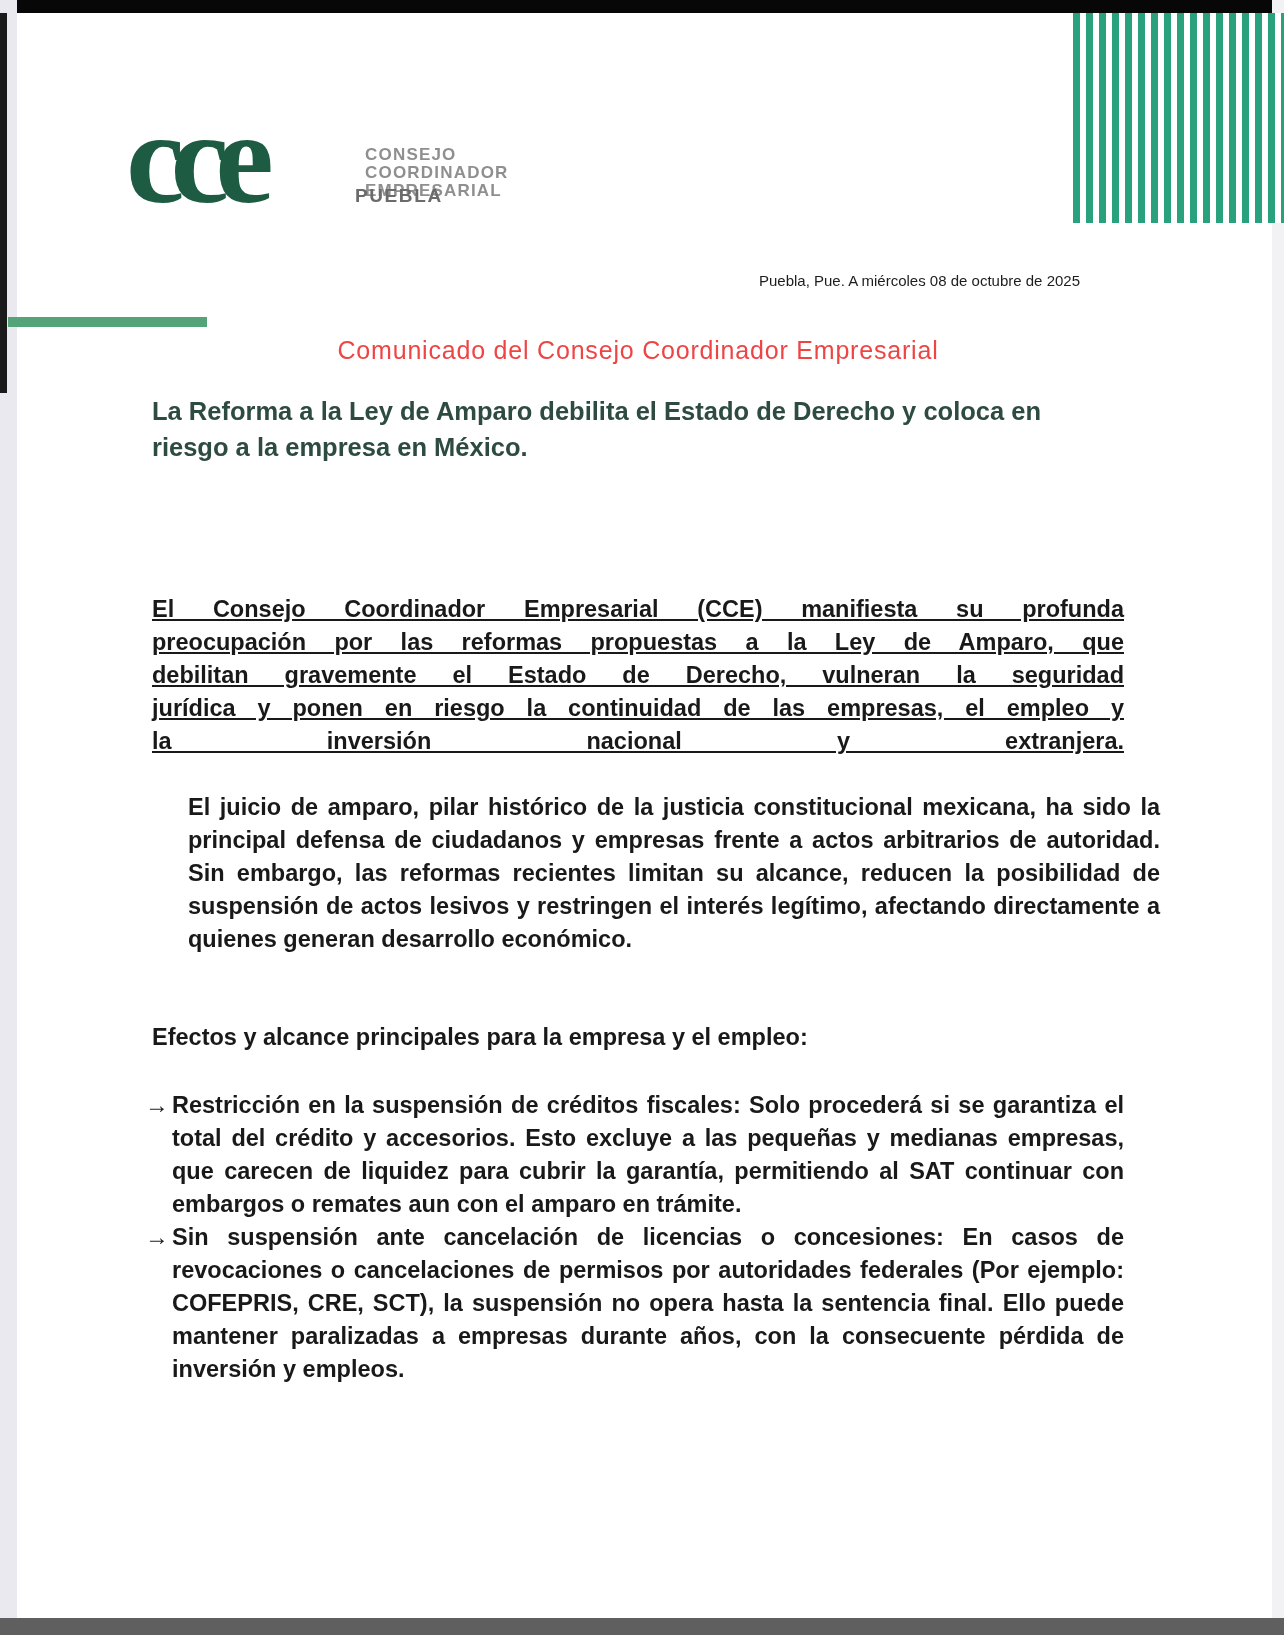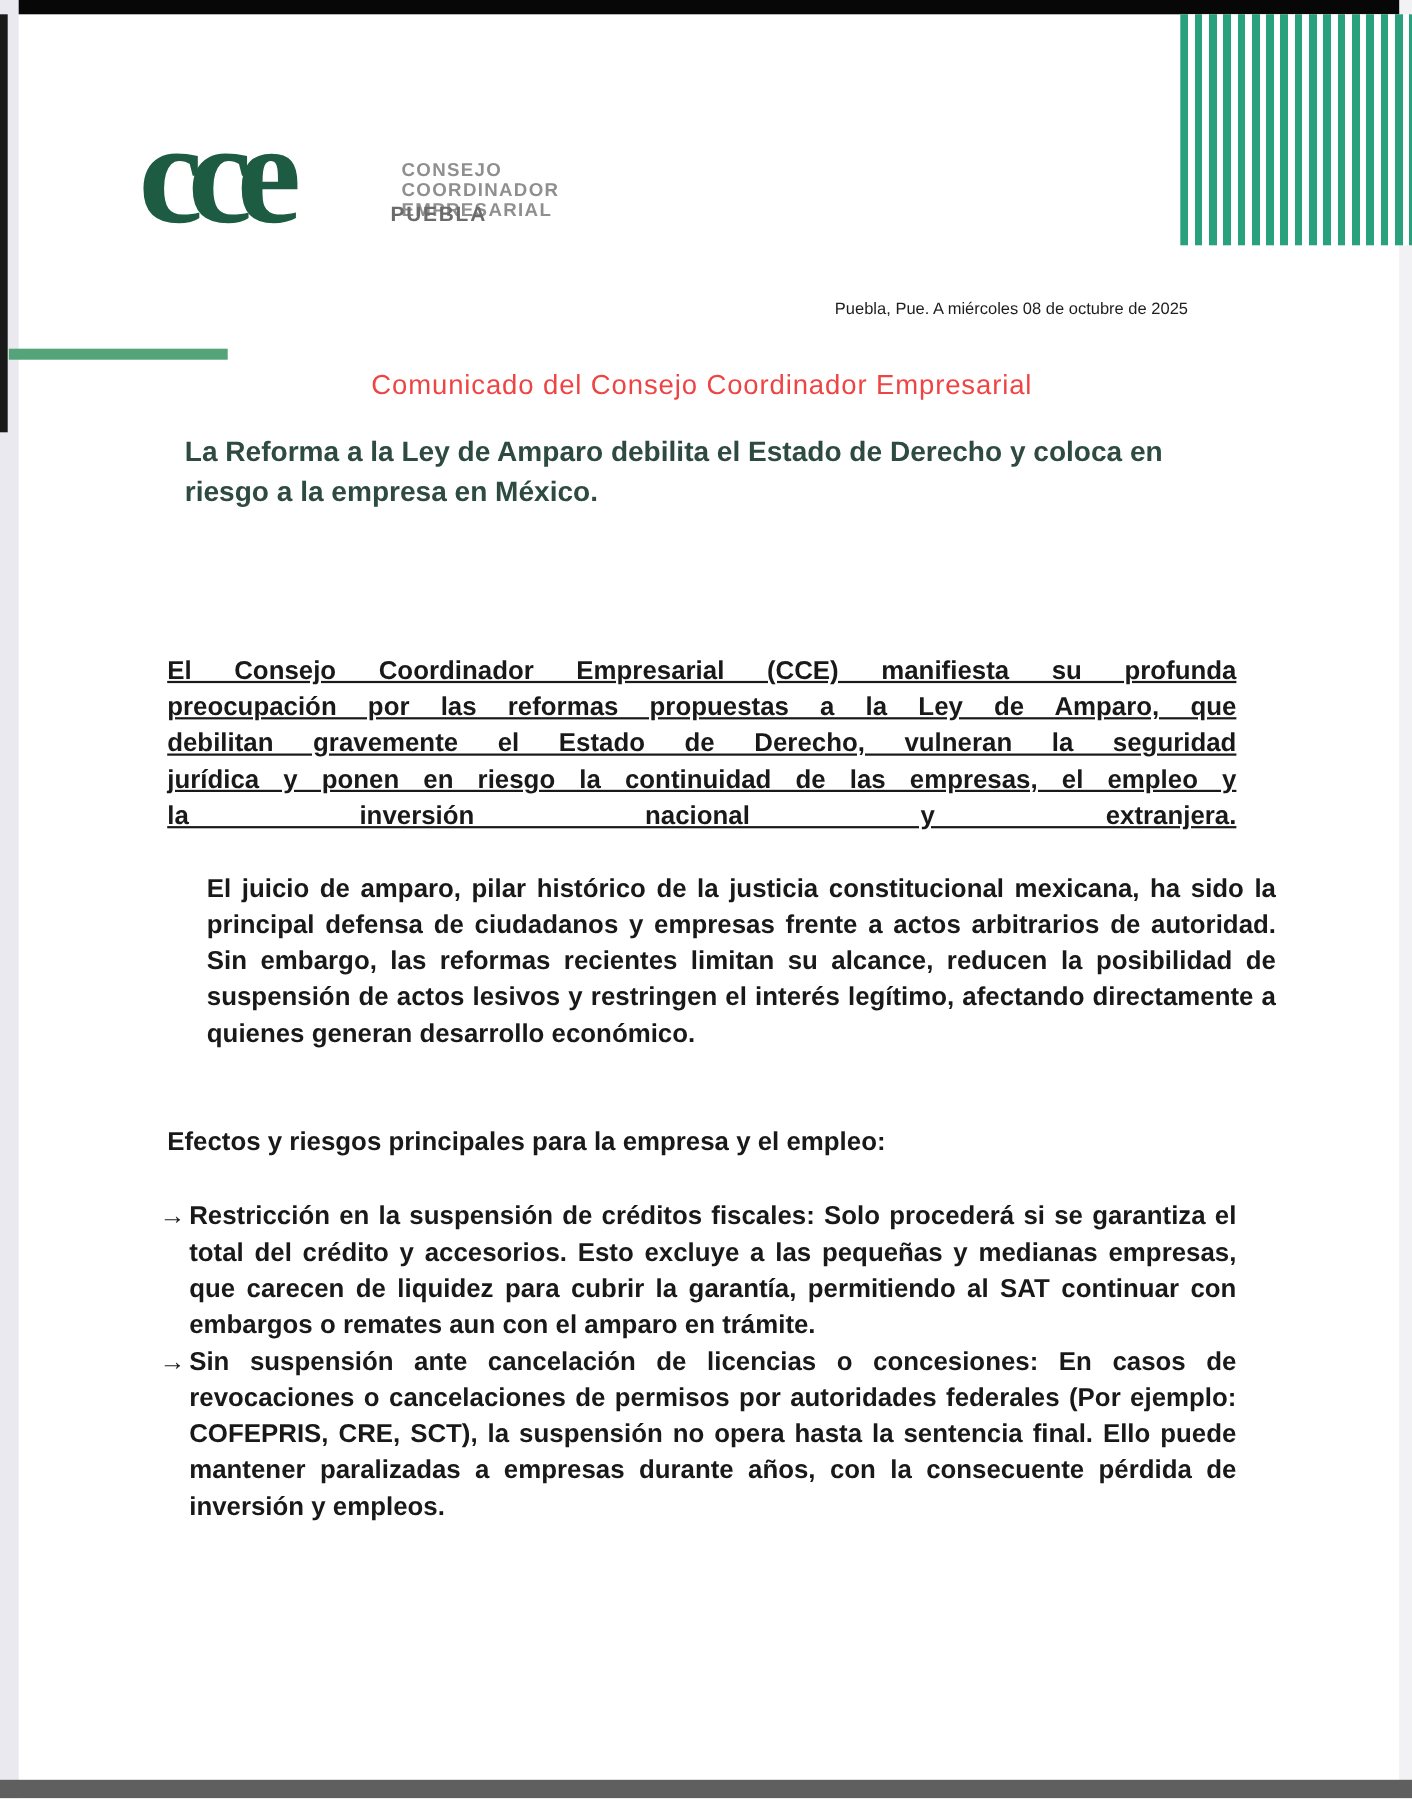--- a/index.html
+++ b/index.html
@@ -43,21 +43,21 @@
   }
 
   .green-bar{position:absolute;left:8px;top:317px;width:199px;height:10px;background:#55a378;}
 
   .doc-title{
     position:absolute;left:152px;width:972px;top:336px;
     text-align:center;font-size:25px;letter-spacing:0.8px;color:#ef4444;
   }
 
   .headline{
-    position:absolute;left:168px;top:393px;width:900px;
+    position:absolute;left:152px;top:393px;width:900px;
     font-size:25.5px;line-height:36px;font-weight:700;color:#2e4b41;
   }
 
   .para{
     position:absolute;left:152px;width:972px;
     font-size:23.5px;line-height:33px;font-weight:700;color:#191919;
     text-align:justify;
   }
   .force-just{white-space:pre-line;text-align-last:justify;}
   .p1{top:494px;}
@@ -107,21 +107,21 @@
 
 
   <div class="para p2 force-just">El Consejo Coordinador Empresarial (CCE) manifiesta su profunda
 preocupación por las reformas propuestas a la Ley de Amparo, que
 debilitan gravemente el Estado de Derecho, vulneran la seguridad
 jurídica y ponen en riesgo la continuidad de las empresas, el empleo y
 la inversión nacional y extranjera.</div>
 
   <div class="para p3">El juicio de amparo, pilar histórico de la justicia constitucional mexicana, ha sido la principal defensa de ciudadanos y empresas frente a actos arbitrarios de autoridad. Sin embargo, las reformas recientes limitan su alcance, reducen la posibilidad de suspensión de actos lesivos y restringen el interés legítimo, afectando directamente a quienes generan desarrollo económico.</div>
 
-  <div class="section-heading">Efectos y riesgos principales para la empresa y el empleo:</div>
+  <div class="section-heading">Efectos y alcance principales para la empresa y el empleo:</div>
 
   <div class="bullets">
     <div class="bullet">
       <span class="arrow">→</span>
       <span>Restricción en la suspensión de créditos fiscales: Solo procederá si se garantiza el total del crédito y accesorios. Esto excluye a las pequeñas y medianas empresas, que carecen de liquidez para cubrir la garantía, permitiendo al SAT continuar con embargos o remates aun con el amparo en trámite.</span>
     </div>
     <div class="bullet">
       <span class="arrow">→</span>
       <span>Sin suspensión ante cancelación de licencias o concesiones: En casos de revocaciones o cancelaciones de permisos por autoridades federales (Por ejemplo: COFEPRIS, CRE, SCT), la suspensión no opera hasta la sentencia final. Ello puede mantener paralizadas a empresas durante años, con la consecuente pérdida de inversión y empleos.</span>
     </div>

